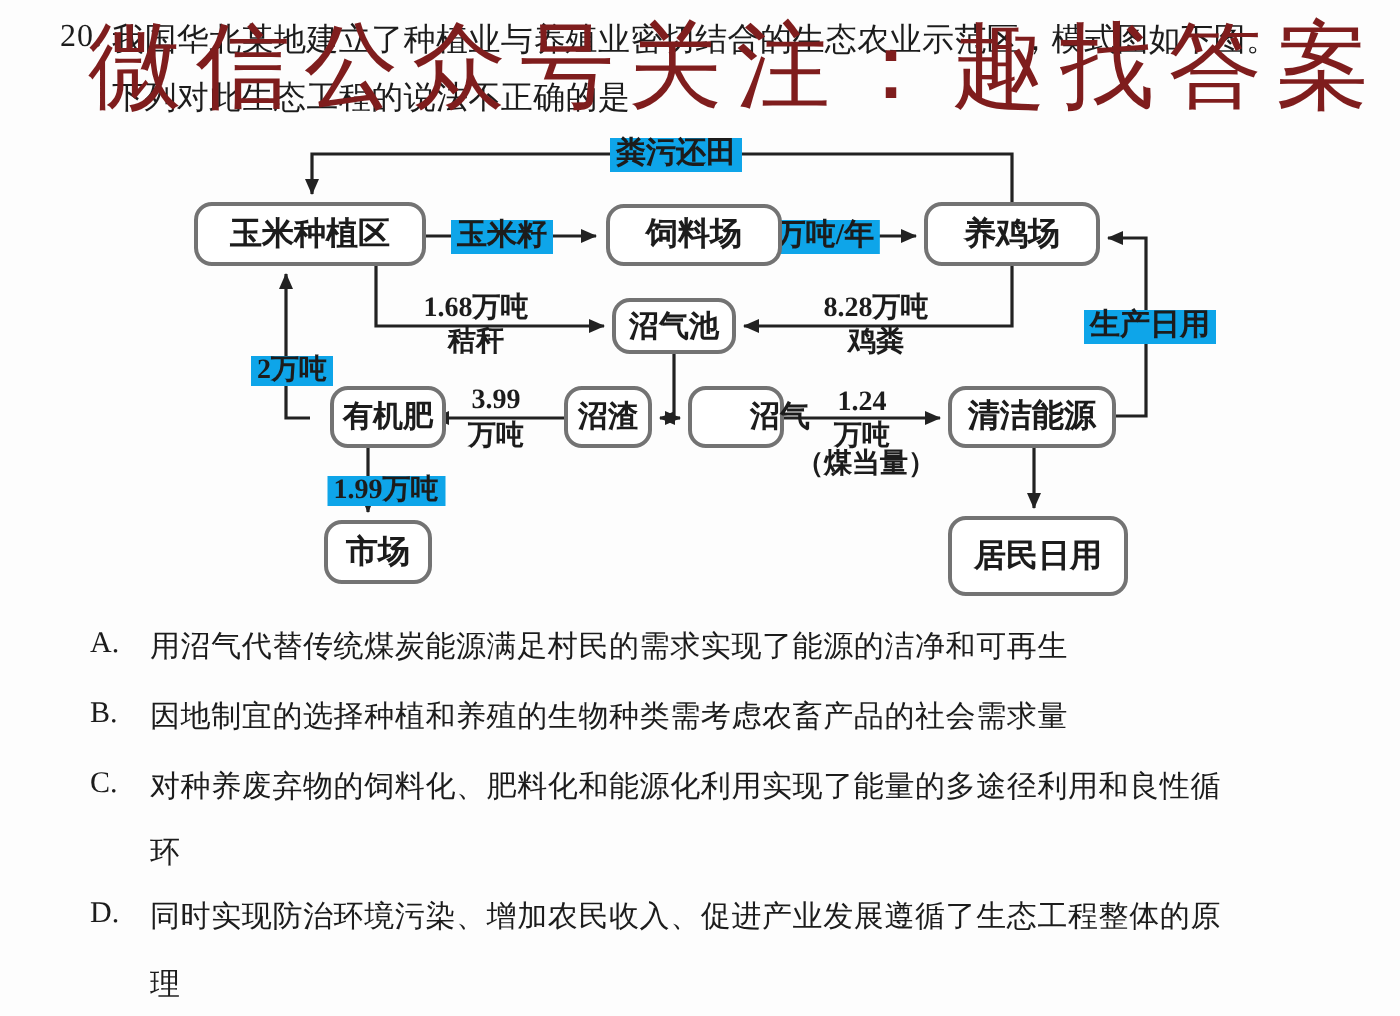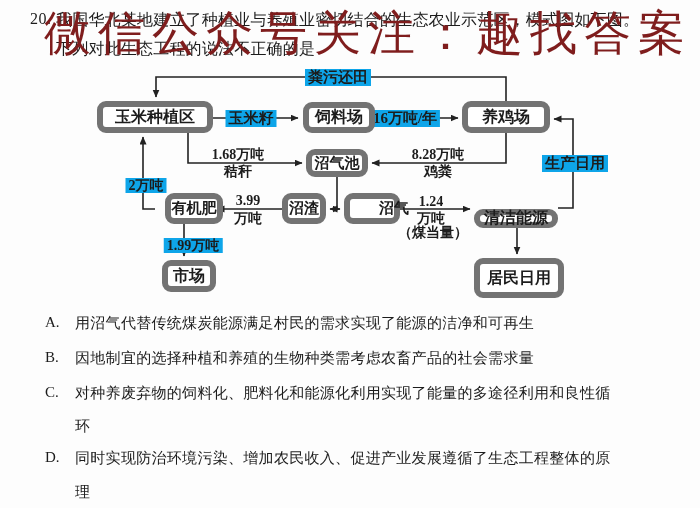--- a/index.html
+++ b/index.html
@@ -19,21 +19,21 @@
     left:44px;top:8px;width:620px;
     font-family:"Liberation Sans","DejaVu Sans",sans-serif;
     font-weight:normal;font-size:47px;line-height:1.05;
     color:#7f1d1d;letter-spacing:7px;white-space:nowrap;
     z-index:50;
   }
   
   svg.wires{left:0;top:0;z-index:1;}
   .node{
     z-index:3;display:flex;align-items:center;justify-content:center;
-    background:#fff;border:6px solid #737373;border-radius:9px;
+    background:#fff;border:2px solid #737373;border-radius:9px;
     font-weight:bold;font-size:16px;white-space:nowrap;box-sizing:border-box;
   }
   .flbl{
     z-index:2;font-weight:bold;font-size:14px;white-space:nowrap;
     transform:translateX(-50%);line-height:1.1;
   }
   .onwire{background:#0ea5e9;padding:0 3px;}
   .big{font-size:15px;}
   
   .optletter{font-size:15px;}
@@ -78,27 +78,27 @@
 
     <path d="M155,209 L143,209 L143,137" marker-end="url(#arr)"></path>
 
     <path d="M184,224 L184,256" marker-end="url(#arr)"></path>
 
     <path d="M517,222 L517,254" marker-end="url(#arr)"></path>
   </g>
 </svg>
 
 <div class="abs node" style="left:97px;top:101px;width:116px;height:32px;">玉米种植区</div>
-<div class="abs node" style="left:303px;top:102px;width:72px;height:31px;">饲料场</div>
+<div class="abs node" style="left:303px;top:102px;width:88px;height:31px;">饲料场</div>
 <div class="abs node" style="left:462px;top:101px;width:88px;height:32px;">养鸡场</div>
 <div class="abs node" style="left:306px;top:149px;width:62px;height:28px;font-size:15px;text-align:right;">沼气池</div>
 <div class="abs node" style="left:155px;top:193px;width:58px;height:31px;font-size:15px;margin-left:10px;">有机肥</div>
 <div class="abs node" style="left:282px;top:193px;width:44px;height:31px;font-size:15px;">沼渣</div>
 <div class="abs node" style="left:344px;top:193px;width:46px;height:31px;font-size:15px;padding-left:44px;">沼气</div>
-<div class="abs node" style="left:474px;top:209px;width:84px;height:19px;">清洁能源</div>
+<div class="abs node" style="left:474px;top:193px;width:84px;height:31px;">清洁能源</div>
 <div class="abs node" style="left:162px;top:260px;width:54px;height:32px;">市场</div>
 <div class="abs node" style="left:474px;top:258px;width:90px;height:40px;">居民日用</div>
 
 <div class="abs flbl onwire big" style="left:338px;top:69px;">粪污还田</div>
 <div class="abs flbl onwire big" style="left:251px;top:110px;">玉米籽</div>
 <div class="abs flbl onwire big" style="left:405px;top:110px;">16万吨/年</div>
 <div class="abs flbl" style="left:238px;top:147px;">1.68万吨</div>
 <div class="abs flbl" style="left:238px;top:164px;">秸秆</div>
 <div class="abs flbl" style="left:438px;top:147px;">8.28万吨</div>
 <div class="abs flbl" style="left:438px;top:164px;">鸡粪</div>

